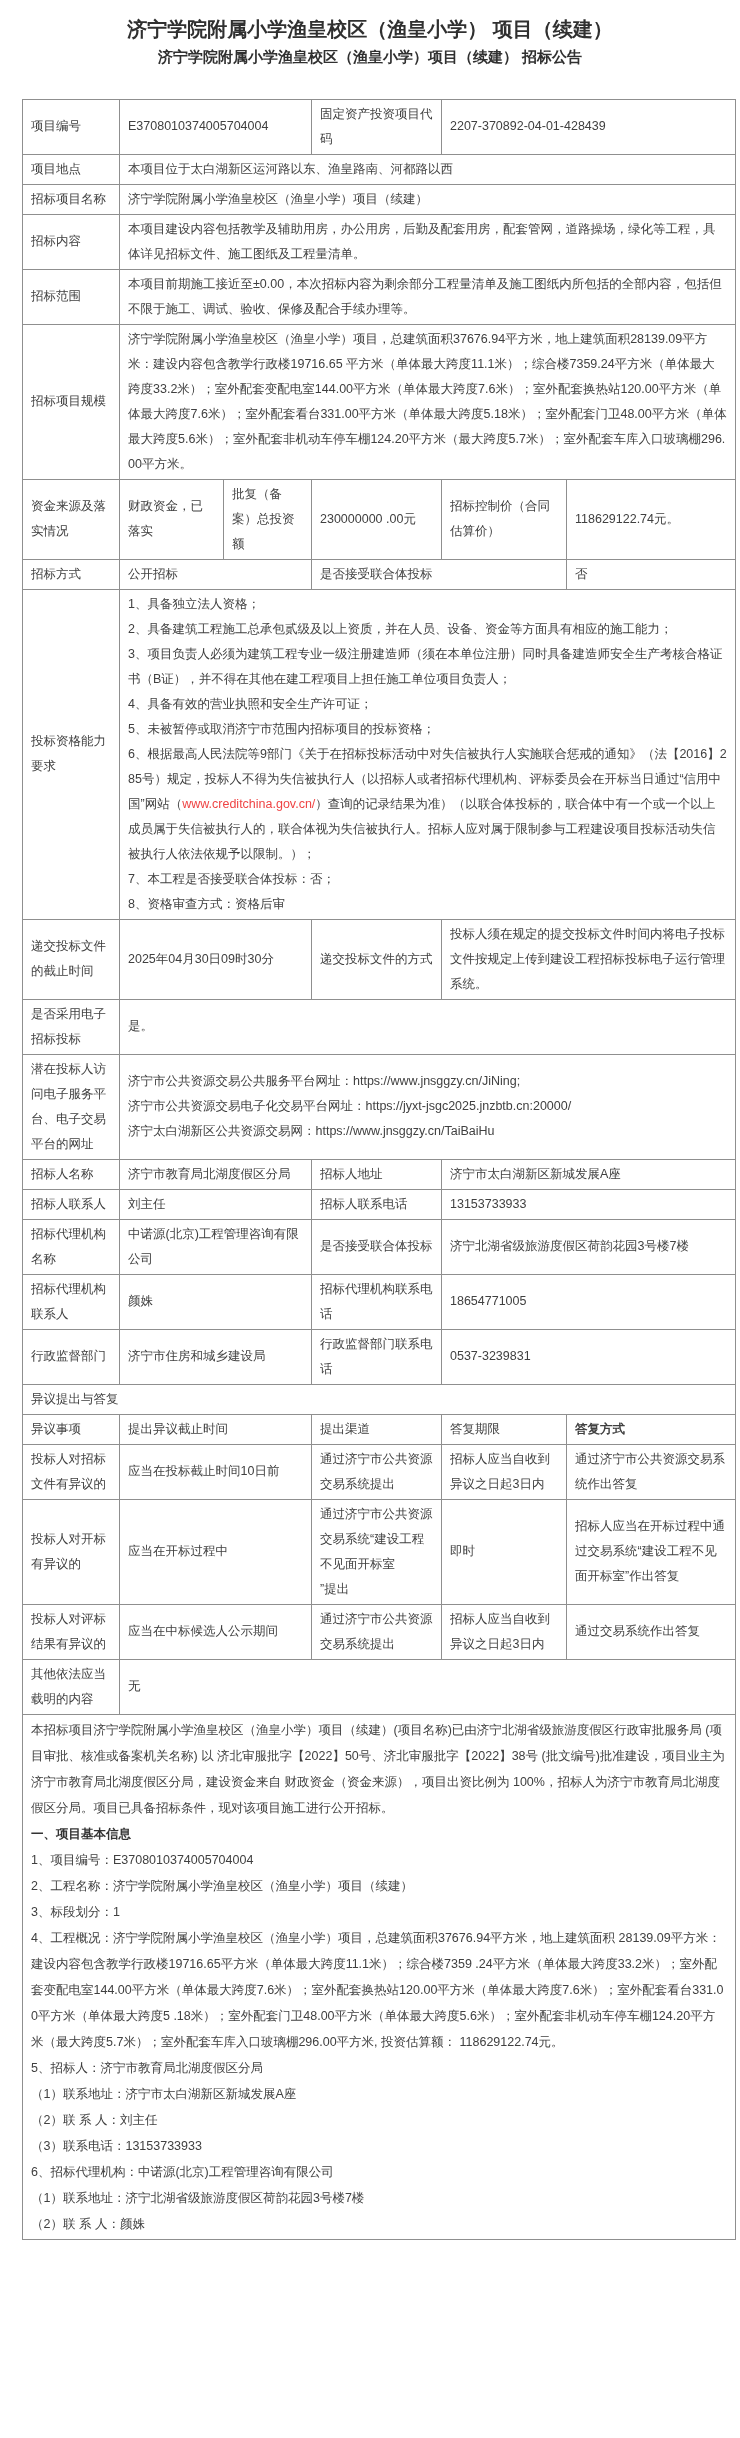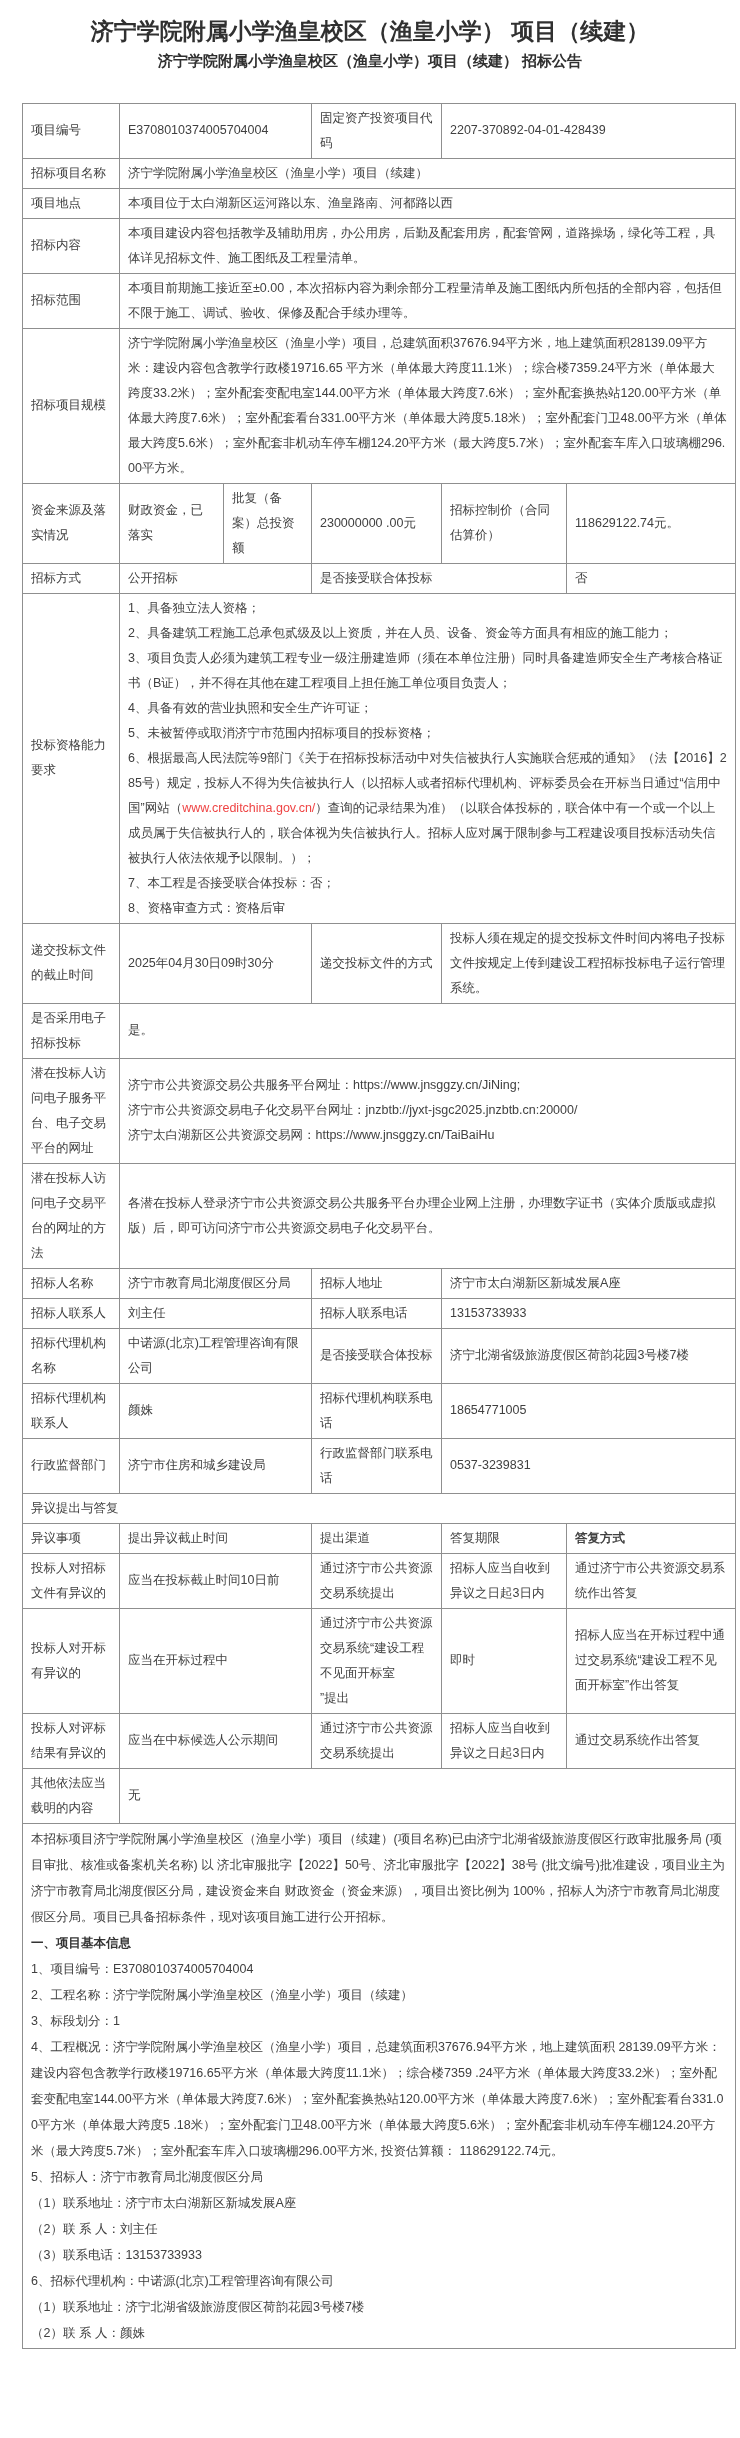--- a/index.html
+++ b/index.html
@@ -1,21 +1,21 @@
 <!DOCTYPE html>
 <html lang="zh"><head>
 <meta charset="utf-8">
 <style>
   html,body{margin:0;padding:0;}
   body{
     width:740px; min-height:2438px; background:#ffffff; position:relative;
     font-family:"Liberation Sans", sans-serif; color:#404040;
   }
   .title{
-    text-align:center; font-size:23px; font-weight:bold; color:#303030;
+    text-align:center; font-size:20px; font-weight:bold; color:#303030;
     margin:16px 10px 0 10px; line-height:1.35;
   }
   .subtitle{
     text-align:center; font-size:15px; font-weight:bold; color:#303030;
     margin:4px 10px 0 10px; line-height:1.3;
   }
   table.notice{
     border-collapse:collapse; table-layout:fixed; width:713px;
     margin:32px 0 0 22px; border:1px solid #8f8f8f;
   }
@@ -44,26 +44,26 @@
       <col style="width: 169px;">
     </colgroup>
   <tbody>
       <tr>
         <td style="border-color: rgb(143, 143, 143);">项目编号</td>
         <td colspan="2" style="border-color: rgb(143, 143, 143);">E3708010374005704004</td>
         <td style="border-color: rgb(143, 143, 143);">固定资产投资项目代码</td>
         <td colspan="2" style="border-color: rgb(143, 143, 143);">2207-370892-04-01-428439</td>
       </tr>
       <tr>
+        <td style="border-color: rgb(143, 143, 143);">项目地点</td>
+        <td colspan="5" style="border-color: rgb(143, 143, 143);">本项目位于太白湖新区运河路以东、渔皇路南、河都路以西</td>
+      </tr>
+      <tr>
         <td style="border-color: rgb(143, 143, 143);">招标项目名称</td>
         <td colspan="5" style="border-color: rgb(143, 143, 143);">济宁学院附属小学渔皇校区（渔皇小学）项目（续建）</td>
-      </tr>
-      <tr>
-        <td style="border-color: rgb(143, 143, 143);">项目地点</td>
-        <td colspan="5" style="border-color: rgb(143, 143, 143);">本项目位于太白湖新区运河路以东、渔皇路南、河都路以西</td>
       </tr>
       <tr>
         <td style="border-color: rgb(143, 143, 143);">招标内容</td>
         <td colspan="5" style="border-color: rgb(143, 143, 143);">本项目建设内容包括教学及辅助用房，办公用房，后勤及配套用房，配套管网，道路操场，绿化等工程，具体详见招标文件、施工图纸及工程量清单。</td>
       </tr>
       <tr>
         <td style="border-color: rgb(143, 143, 143);">招标范围</td>
         <td colspan="5" style="border-color: rgb(143, 143, 143);">本项目前期施工接近至±0.00，本次招标内容为剩余部分工程量清单及施工图纸内所包括的全部内容，包括但不限于施工、调试、验收、保修及配合手续办理等。</td>
       </tr>
       <tr>
@@ -104,27 +104,23 @@
         <td colspan="2" style="border-color: rgb(143, 143, 143);">投标人须在规定的提交投标文件时间内将电子投标文件按规定上传到建设工程招标投标电子运行管理系统。</td>
       </tr>
       <tr>
         <td style="border-color: rgb(143, 143, 143);">是否采用电子招标投标</td>
         <td colspan="5" style="border-color: rgb(143, 143, 143);">是。</td>
       </tr>
       <tr>
         <td style="border-color: rgb(143, 143, 143);">潜在投标人访问电子服务平台、电子交易 平台的网址</td>
         <td colspan="5" style="border-color: rgb(143, 143, 143);">
           <div class="ln">济宁市公共资源交易公共服务平台网址：https://www.jnsggzy.cn/JiNing;</div>
-          <div class="ln">济宁市公共资源交易电子化交易平台网址：jnzbtb://jyxt-jsgc2025.jnzbtb.cn:20000/</div>
+          <div class="ln">济宁市公共资源交易电子化交易平台网址：https://jyxt-jsgc2025.jnzbtb.cn:20000/</div>
           <div class="ln">济宁太白湖新区公共资源交易网：https://www.jnsggzy.cn/TaiBaiHu</div>
         </td>
-      </tr>
-      <tr>
-        <td style="border-color: rgb(143, 143, 143);">潜在投标人访问电子交易平台的网址的方 法</td>
-        <td colspan="5" style="border-color: rgb(143, 143, 143);">各潜在投标人登录济宁市公共资源交易公共服务平台办理企业网上注册，办理数字证书（实体介质版或虚拟版）后，即可访问济宁市公共资源交易电子化交易平台。</td>
       </tr>
       <tr>
         <td style="border-color: rgb(143, 143, 143);">招标人名称</td>
         <td colspan="2" style="border-color: rgb(143, 143, 143);">济宁市教育局北湖度假区分局</td>
         <td style="border-color: rgb(143, 143, 143);">招标人地址</td>
         <td colspan="2" style="border-color: rgb(143, 143, 143);">济宁市太白湖新区新城发展A座</td>
       </tr>
       <tr>
         <td style="border-color: rgb(143, 143, 143);">招标人联系人</td>
         <td colspan="2" style="border-color: rgb(143, 143, 143);">刘主任</td>

